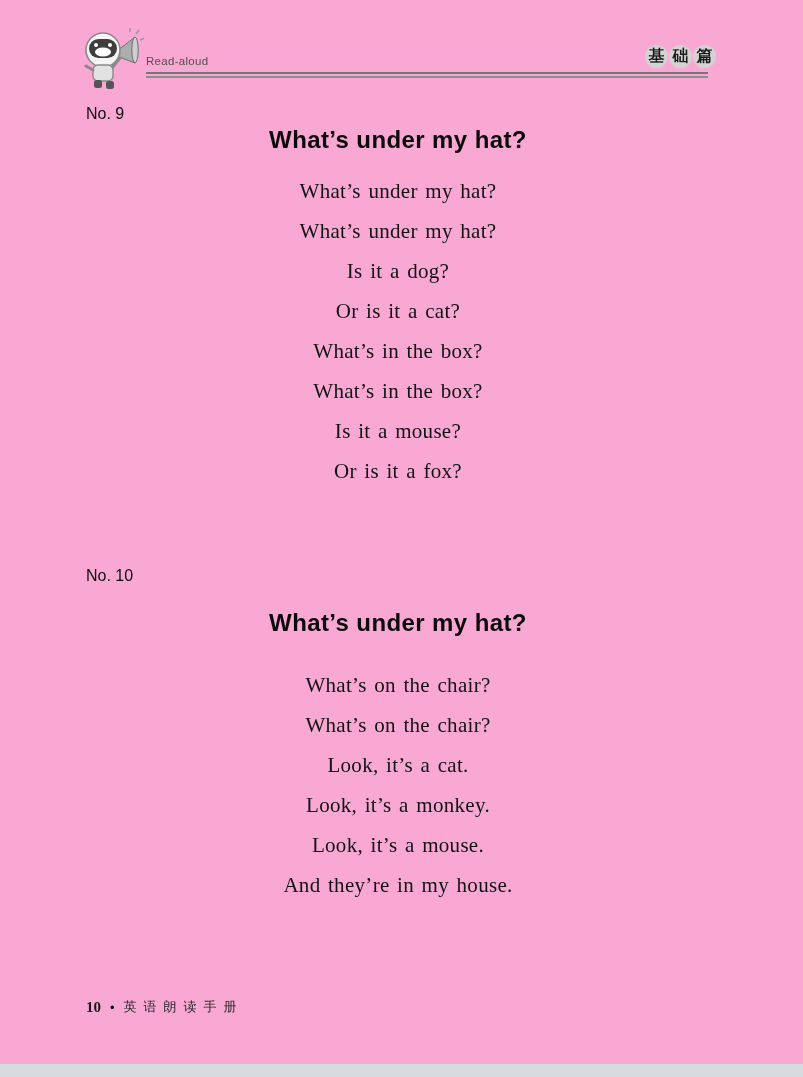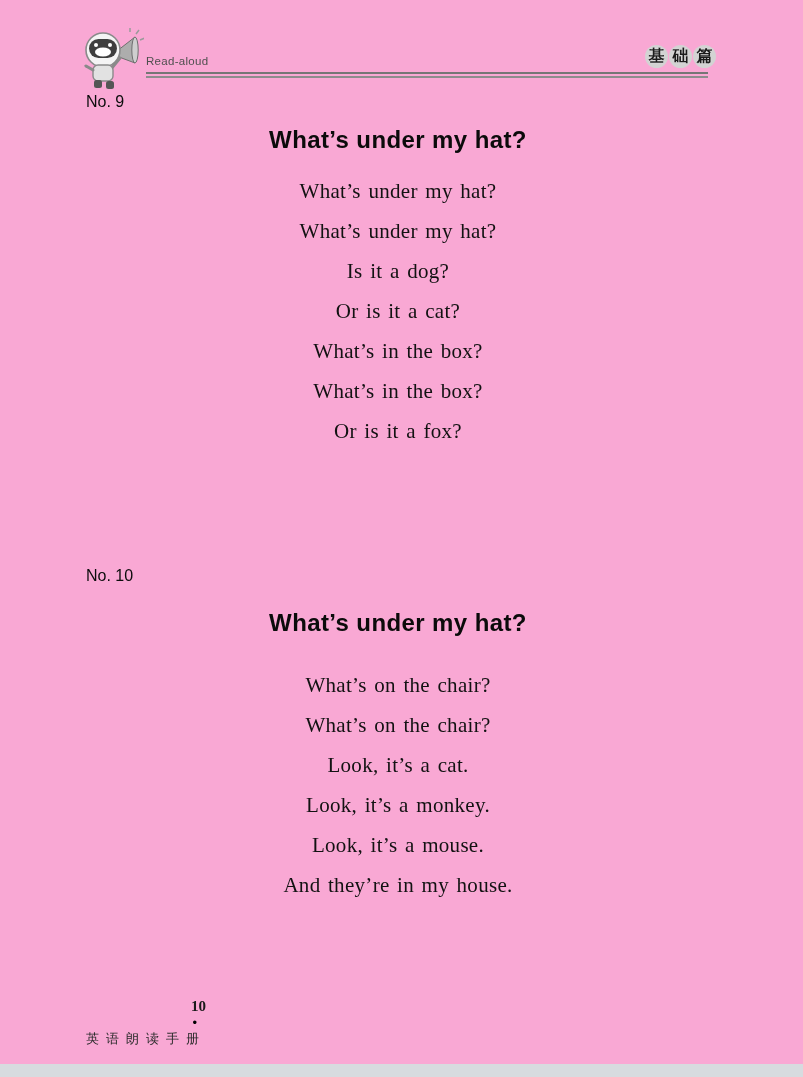--- a/index.html
+++ b/index.html
@@ -42,32 +42,31 @@
     font-weight:800;font-size:24px;color:#0b0b0b;
     letter-spacing:.4px;line-height:30px;
     font-family:"Liberation Sans",sans-serif;
   }
   .poem .poem-line{
     height:40px;display:flex;align-items:center;justify-content:center;
     font-family:"Liberation Serif",serif;
     font-size:21px;color:#121212;
     letter-spacing:.3px;word-spacing:2px;
   }
-  #number-1{top:92px;text-align:center;}
+  #number-1{top:104px;text-align:center;}
   #title-1{top:125px;}
   #poem-1{top:171px;}
   #number-2{top:566px;}
   #title-2{top:608px;}
   #poem-2{top:665px;text-align:center;}
   
   .footer{
     position:absolute;left:86px;top:998px;
-    display:flex;align-items:flex-end;
+    display:flex;align-items:center;
     color:#222222;
-    flex-direction:column;
   }
   .footer .page-number{
     font-family:"Liberation Serif",serif;
     font-size:15px;font-weight:bold;color:#1a1a1a;
   }
   .footer .separator{margin:0 9px;font-size:13px;color:#000;}
   .footer .book-title{
     font-size:13px;letter-spacing:7px;color:#2a2a2a;
     font-family:Liberation Serif, serif;
   }
@@ -122,20 +121,21 @@
 
   <div id="title-1" class="content section-title">What’s under my hat?</div>
 
   <div id="poem-1" class="content poem">
     <div class="poem-line">What’s under my hat?</div>
     <div class="poem-line">What’s under my hat?</div>
     <div class="poem-line">Is it a dog?</div>
     <div class="poem-line">Or is it a cat?</div>
     <div class="poem-line">What’s in the box?</div>
     <div class="poem-line">What’s in the box?</div>
+    <div class="poem-line">Is it a mouse?</div>
     <div class="poem-line">Or is it a fox?</div>
   </div>
 
   <div id="number-2" class="section-number">No. 10</div>
 
   <div id="title-2" class="content section-title">What’s under my hat?</div>
 
   <div id="poem-2" class="content poem">
     <div class="poem-line">What’s on the chair?</div>
     <div class="poem-line">What’s on the chair?</div>

